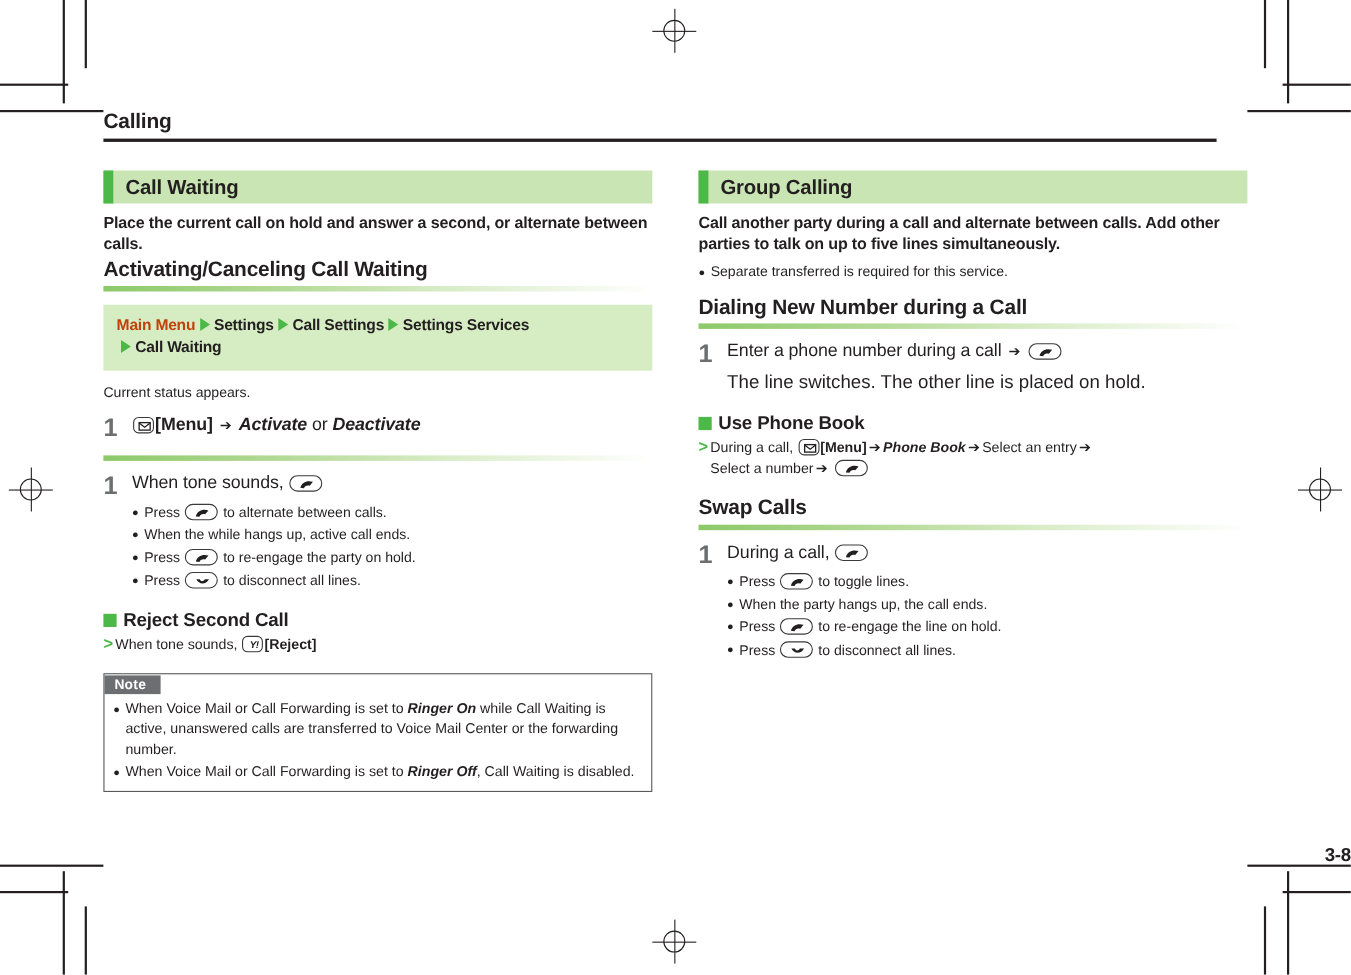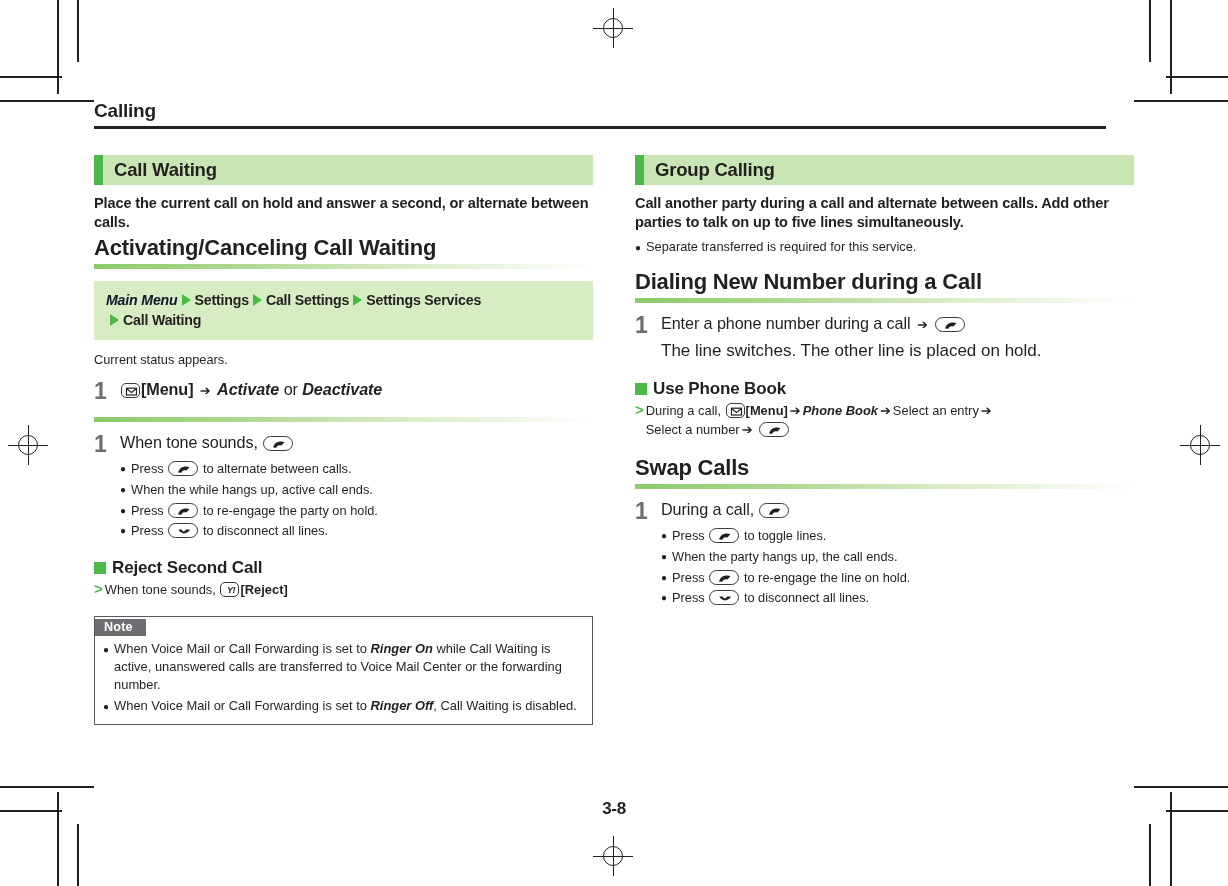--- a/index.html
+++ b/index.html
@@ -62,37 +62,37 @@
 
   .lead {
     font-size: 14.6px; font-weight: bold; line-height: 1.32;
     letter-spacing: -0.15px;
     margin: 0 0 2px 0;
   }
 
   
   .subhead { margin-top: 2px; }
   .subhead .shtxt {
-    font-size: 22px; font-weight: bold; letter-spacing: -0.2px;
+    font-size: 19px; font-weight: bold; letter-spacing: -0.2px;
     line-height: 1.2;
   }
   .grad-rule {
     height: 5px; margin-top: 3px;
     background: linear-gradient(to right, #8cc96a 0%, #aed78f 28%, #d8ecc6 62%, #ffffff 100%);
   }
 
   
   .pathbox {
     background: #d6edc3;
     padding: 9px 12px 10px 12px;
     margin-top: 12px;
     font-size: 14.2px; font-weight: bold; line-height: 1.42;
     letter-spacing: -0.2px;
   }
-  .pathbox .first { color: #0f172a; font-style: italic; }
+  .pathbox .first { color: #c2410c; }
   .tri {
     display: inline-block;
     width: 0; height: 0;
     border-left: 9px solid #4cb847;
     border-top: 6px solid transparent;
     border-bottom: 6px solid transparent;
     vertical-align: -1px;
     margin: 0 4px;
   }
 
@@ -198,23 +198,22 @@
     display: flex; align-items: center; justify-content: center;
     letter-spacing: -0.5px; color: #231f20;
   }
 
   .arrow { font-size: 13px; padding: 0 2px; }
   .bi { font-weight: bold; font-style: italic; }
   .b { font-weight: bold; }
 
   .folio {
     position: absolute; left: 0; top: 768px; width: 1228px;
-    text-align: center; font-size: 17px; font-weight: bold;
+    text-align: right; font-size: 17px; font-weight: bold;
     letter-spacing: -0.3px;
-    margin-top: 31px;
   }
 </style>
 </head>
 <body>
 
 <div class="page">
 
   <div>
     <div class="mark" style="left:0;   top:76px;  width:62px; height:1.6px;"></div>
     <div class="mark" style="left:77px; top:0;    width:1.6px; height:62px;"></div>

